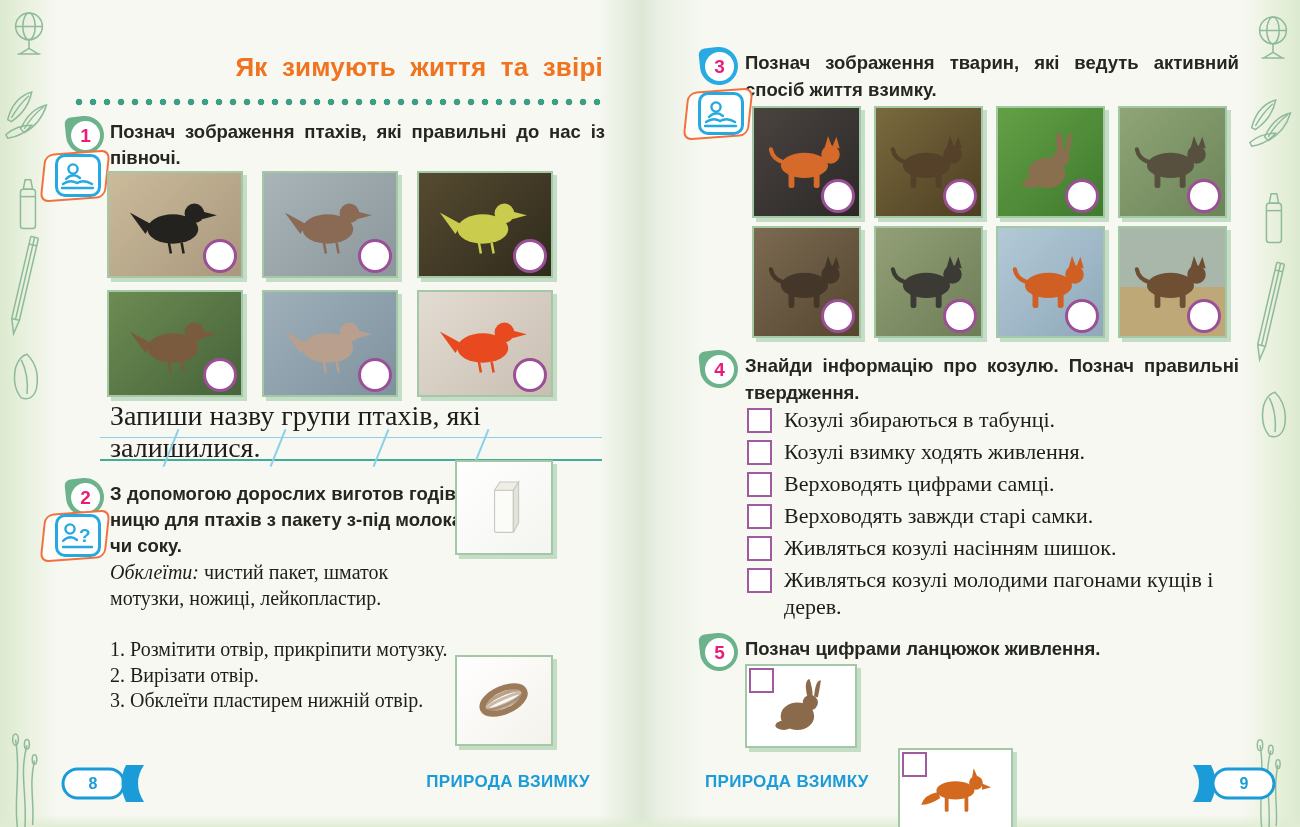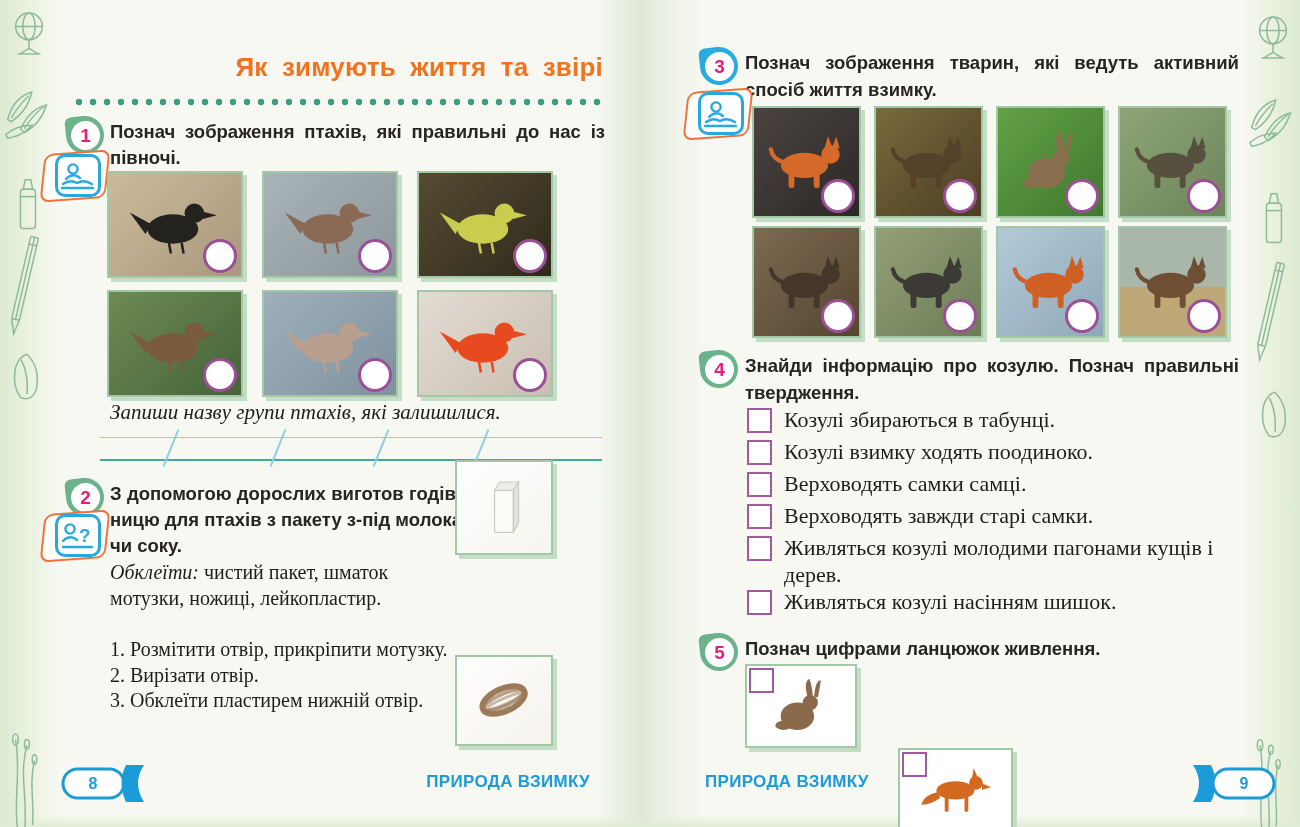--- a/index.html
+++ b/index.html
@@ -45,21 +45,21 @@
   
   .cell{position:relative;border:2px solid #a3c8a5;box-shadow:4px 4px 0 #c5dcc6;background:#fff;box-sizing:border-box;}
   .sil{position:absolute;left:10%;top:12%;width:80%;height:76%;}
   .mark-circle{position:absolute;right:4px;bottom:3px;width:34px;height:34px;border-radius:50%;
     background:#fff;border:3px solid #9b4f97;box-sizing:border-box;}
   .mark-square{position:absolute;left:2px;top:2px;width:25px;height:25px;background:#fff;border:2.5px solid #a05aa0;box-sizing:border-box;}
   .grid-birds{left:47px;top:131px;display:grid;grid-template-columns:repeat(3,136px);grid-auto-rows:107px;gap:12px 19px;}
   .grid-animals{left:57px;top:66px;display:grid;grid-template-columns:repeat(4,109px);grid-auto-rows:112px;gap:8px 13px;}
   
   .serif{font-family:"Liberation Serif",serif;color:#1e1d1b;}
-  .write-prompt{left:50px;top:360px;font-size:21px;font-style:italic;}
+  .write-prompt{left:50px;top:360px;font-size:28px;}
   .write-lines{left:40px;top:390px;width:502px;height:38px;}
   .write-lines .l1{position:absolute;left:0;right:0;top:7px;height:0;border-top:1.6px solid #8ecfe8;}
   .write-lines .l2{position:absolute;left:0;right:0;top:29px;height:0;border-top:2.2px solid #43ab9c;}
   .write-lines .slash{position:absolute;top:-2px;width:2px;height:40px;background:#8ecfe8;transform:rotate(22deg);}
   .req-block{left:50px;top:520px;width:288px;font-size:20px;line-height:25.5px;}
   .steps-block{left:50px;top:597px;width:345px;font-size:20px;line-height:25.5px;}
   
   .mat{left:395px;width:98px;}
   
   .statements{left:52px;top:366px;width:480px;}
@@ -410,37 +410,37 @@
   </div>
   <div class="abs task-text r" style="left:50px;top:312px;width:494px">Знайди інформацію про козулю. Познач правильні твердження.</div>
 
   <div class="abs statements">
     <div class="st-row">
       <span class="st-box"></span>
       <span class="st-text">Козулі збираються в табунці.</span>
     </div>
     <div class="st-row">
       <span class="st-box"></span>
-      <span class="st-text">Козулі взимку ходять поодиноко.</span>
-    </div>
-    <div class="st-row">
-      <span class="st-box"></span>
-      <span class="st-text">Верховодять самки самці.</span>
+      <span class="st-text">Козулі взимку ходять живлення.</span>
+    </div>
+    <div class="st-row">
+      <span class="st-box"></span>
+      <span class="st-text">Верховодять цифрами самці.</span>
     </div>
     <div class="st-row">
       <span class="st-box"></span>
       <span class="st-text">Верховодять завжди старі самки.</span>
     </div>
     <div class="st-row">
       <span class="st-box"></span>
+      <span class="st-text">Живляться козулі насінням шишок.</span>
+    </div>
+    <div class="st-row">
+      <span class="st-box"></span>
       <span class="st-text">Живляться козулі молодими пагонами кущів і дерев.</span>
-    </div>
-    <div class="st-row">
-      <span class="st-box"></span>
-      <span class="st-text">Живляться козулі насінням шишок.</span>
     </div>
   </div>
 
   <div class="abs task-badge green" style="left:5px;top:593px">
     <span class="num">5</span>
   </div>
   <div class="abs task-text" style="left:50px;top:596px;width:420px">Познач цифрами ланцюжок живлення.</div>
 
   <div class="abs chain">
     <div class="cell abs" style="left: 0px; top: 0px; width: 112px; height: 84px; background: linear-gradient(135deg, rgb(255, 255, 255), rgb(255, 255, 255));">

